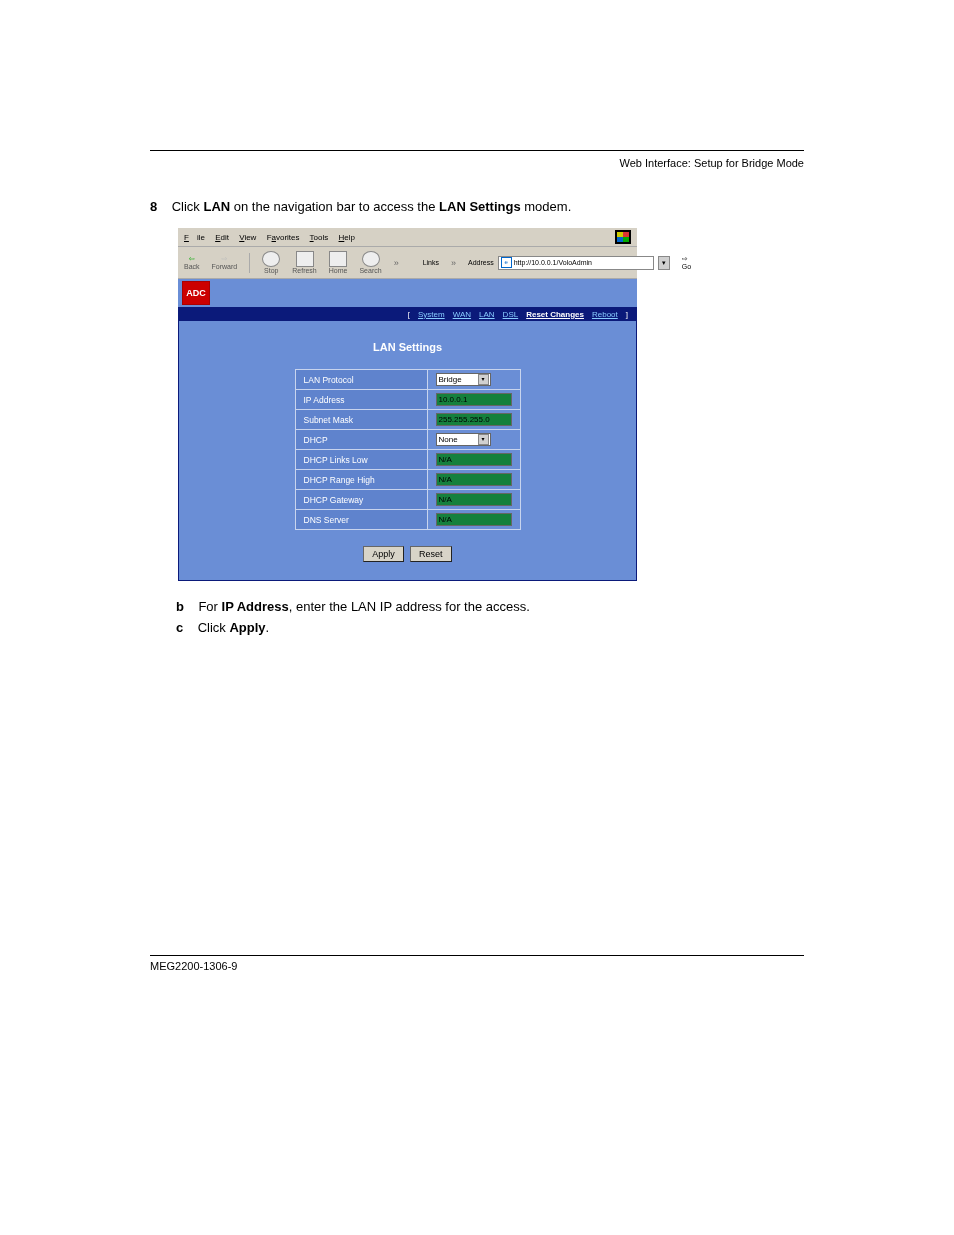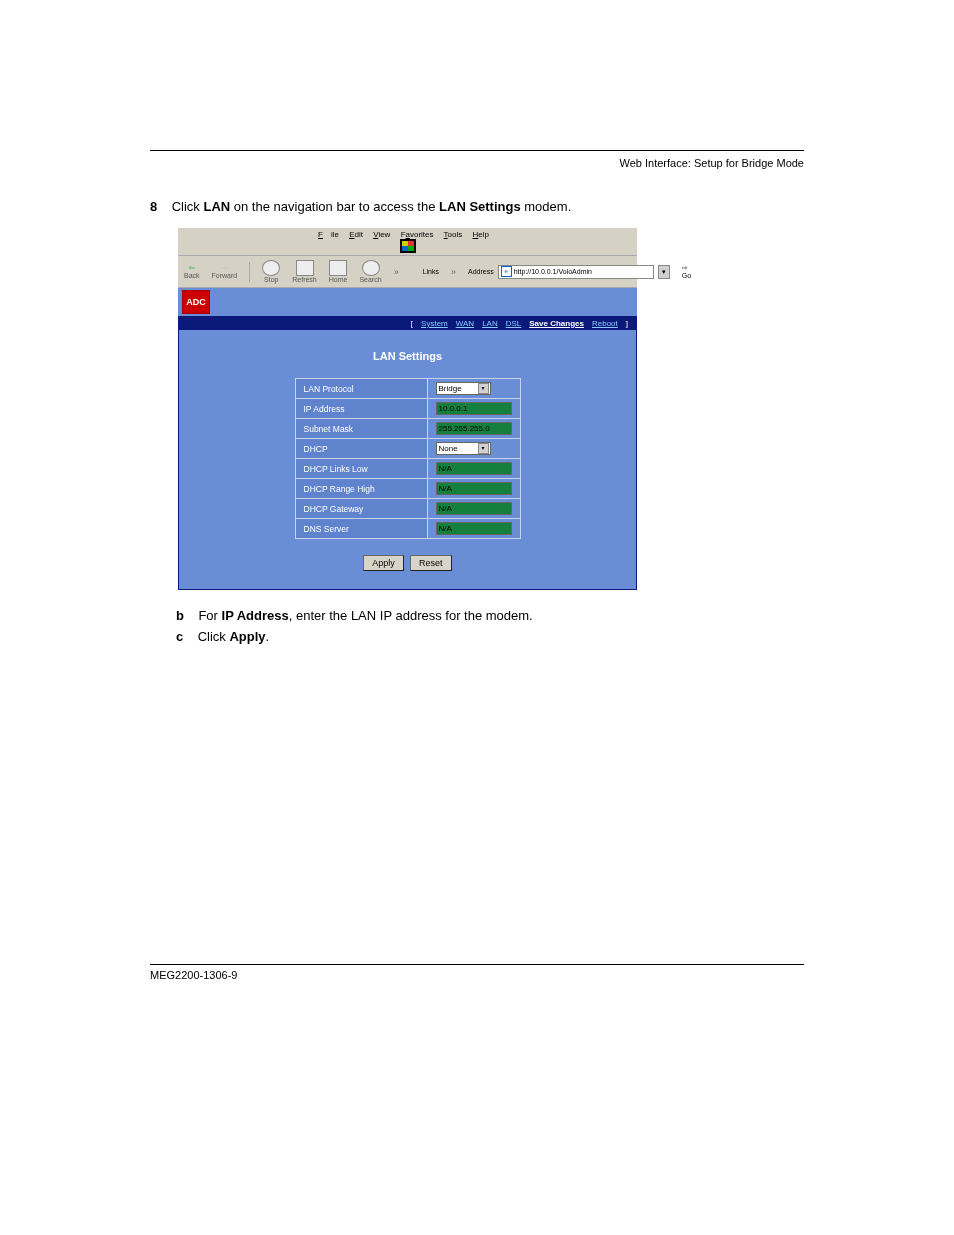--- a/index.html
+++ b/index.html
@@ -64,21 +64,20 @@
   .ie-chrome {
     background: #d6d1c5;
   }
   .menu-bar {
     padding: 2px 6px;
     font-size: 8px;
     display: flex;
     justify-content: space-between;
     align-items: center;
     border-bottom: 1px solid #aaa;
-    flex-direction: column;
   }
   .menu-items span { margin-right: 8px; }
   .menu-items span u { text-decoration: underline; }
   .win-logo {
     width: 16px; height: 14px;
     background: #000;
     display: inline-block;
     position: relative;
   }
   .win-logo::after{
@@ -252,21 +251,21 @@
     </div>
     <div class="adc-bar">
       <span class="adc-logo">ADC</span>
     </div>
     <div class="nav-bar">
       <span style="color:#fff;text-decoration:none;">[</span>
       <span>System</span>
       <span>WAN</span>
       <span>LAN</span>
       <span>DSL</span>
-      <span class="active">Save Changes</span>
+      <span class="active">Reset Changes</span>
       <span>Reboot</span>
       <span style="color:#fff;text-decoration:none;">]</span>
     </div>
     <div class="content-area">
       <div class="panel-title">LAN Settings</div>
       <table class="form-table">
         <tbody>
             <tr>
           <td>LAN Protocol</td>
           <td><span class="ctl-select">
@@ -309,21 +308,21 @@
         </table>
       <div class="btn-row">
         <span class="win-btn">Apply</span>
         <span class="win-btn">Reset</span>
       </div>
     </div>
   </div>
 
   <div class="post-list">
     <div class="post-item">
-      <b>b</b>&nbsp;&nbsp;&nbsp;&nbsp;<span>For </span><b>IP Address</b><span>, enter the LAN IP address for the modem.</span>
+      <b>b</b>&nbsp;&nbsp;&nbsp;&nbsp;<span>For </span><b>IP Address</b><span>, enter the LAN IP address for the access.</span>
     </div>
     <div class="post-item">
       <b>c</b>&nbsp;&nbsp;&nbsp;&nbsp;<span>Click </span><b>Apply</b><span>.</span>
     </div>
   </div>
 
   <div class="footer-rule"></div>
   <div class="footer-row">
     <span>MEG2200-130</span>
     <span>6-9</span>

